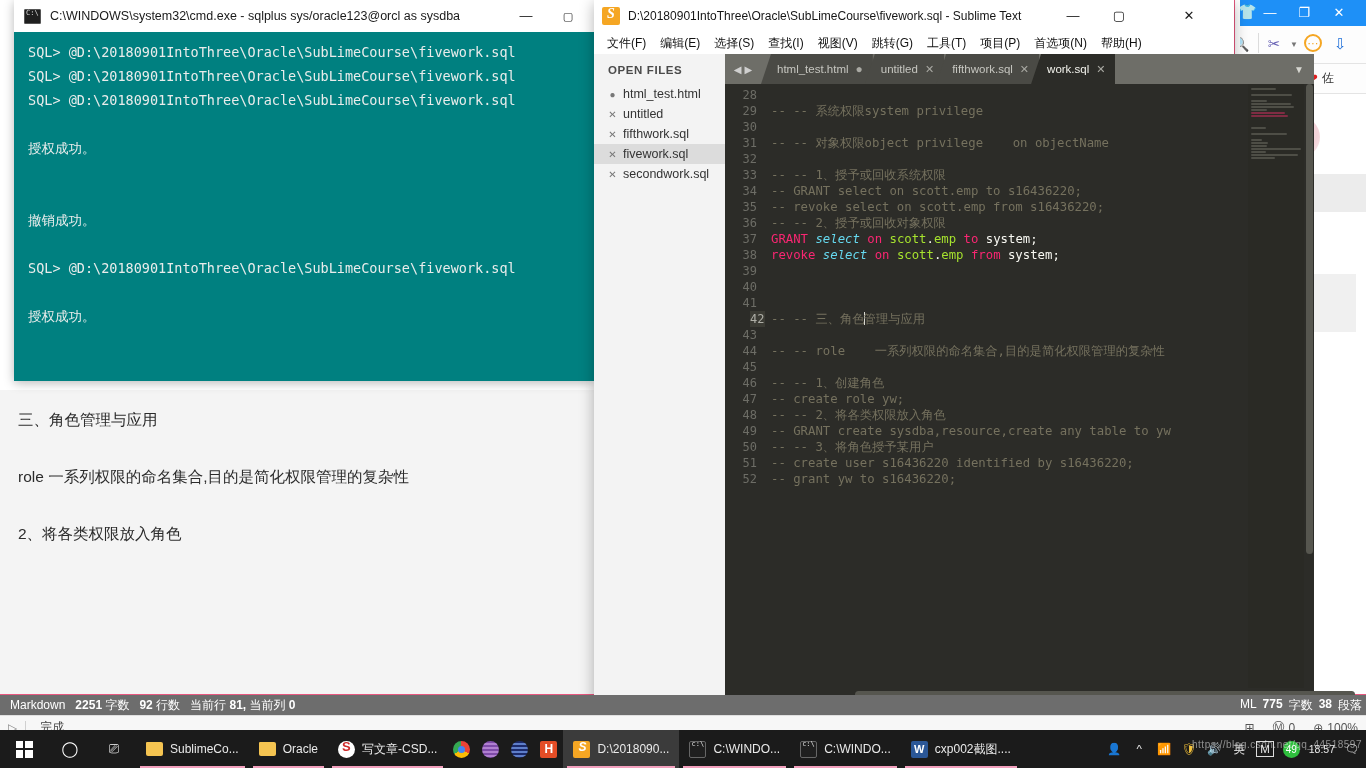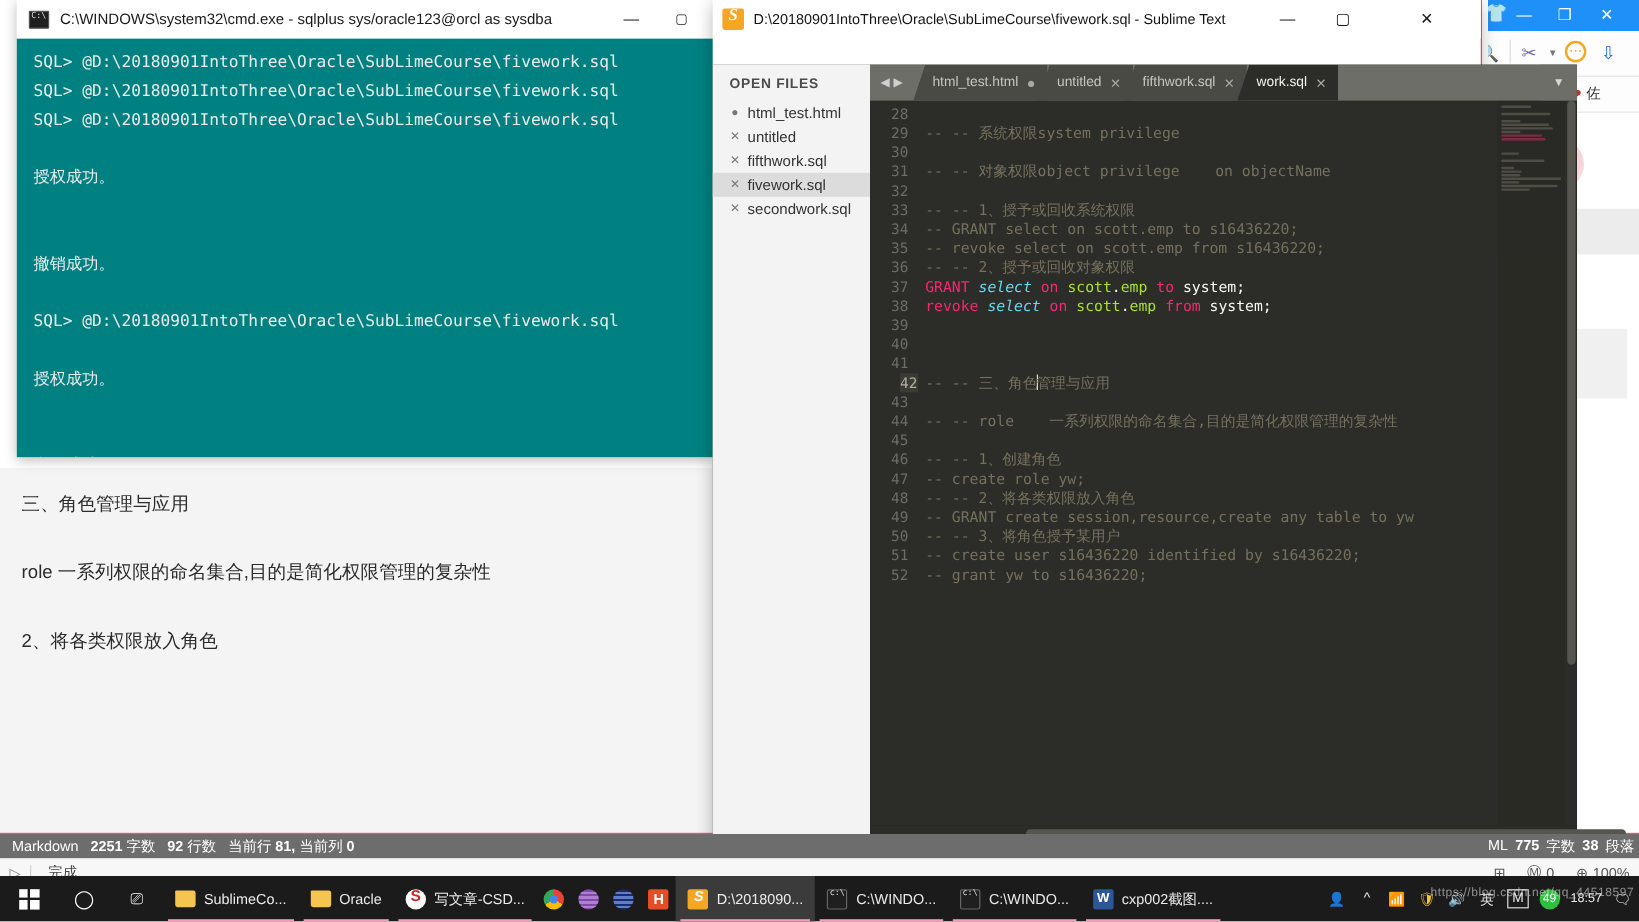--- a/index.html
+++ b/index.html
@@ -242,20 +242,32 @@
   </div>
 
   <div class="st-win">
     <div class="st-title">
       <div class="st-logo"></div>
       <div class="st-title-text">D:\20180901IntoThree\Oracle\SubLimeCourse\fivework.sql - Sublime Text</div>
       <div class="st-ctrl" style="right:138px;">—</div>
       <div class="st-ctrl" style="right:92px;">▢</div>
       <div class="st-ctrl" style="right:22px;">✕</div>
     </div>
+    <div class="st-menu">
+      <div>文件(F)</div>
+      <div>编辑(E)</div>
+      <div>选择(S)</div>
+      <div>查找(I)</div>
+      <div>视图(V)</div>
+      <div>跳转(G)</div>
+      <div>工具(T)</div>
+      <div>项目(P)</div>
+      <div>首选项(N)</div>
+      <div>帮助(H)</div>
+    </div>
 
     <div class="st-main">
 
       <div class="st-sidebar">
         <div class="st-sb-head">OPEN FILES</div>
         <div id="sidebar-items">
             <div class="st-sb-item">
               <span class="st-sb-mark">●</span>
               <span>html_test.html</span>
             </div>
@@ -348,21 +360,21 @@
               <div class="ln">&nbsp;</div>
               <div class="ln">&nbsp;</div>
               <div class="ln">&nbsp;</div>
               <div class="ln"><span class="cmt">-- -- 三、角色</span><span class="caret"></span><span class="cmt">管理与应用</span></div>
               <div class="ln">&nbsp;</div>
               <div class="ln"><span class="cmt">-- -- role    一系列权限的命名集合,目的是简化权限管理的复杂性</span></div>
               <div class="ln">&nbsp;</div>
               <div class="ln"><span class="cmt">-- -- 1、创建角色</span></div>
               <div class="ln"><span class="cmt">-- create role yw;</span></div>
               <div class="ln"><span class="cmt">-- -- 2、将各类权限放入角色</span></div>
-              <div class="ln"><span class="cmt">-- GRANT create session,resource,create any table to yw</span></div>
+              <div class="ln"><span class="cmt">-- GRANT create sysdba,resource,create any table to yw</span></div>
               <div class="ln"><span class="cmt">-- -- 3、将角色授予某用户</span></div>
               <div class="ln"><span class="cmt">-- create user s16436220 identified by s16436220;</span></div>
               <div class="ln"><span class="cmt">-- grant yw to s16436220;</span></div>
             </div>
           <div class="st-minimap" id="minimap">
               <div class="mm-line" style="width: 0px; background: transparent;"></div>
               <div class="mm-line" style="width: 24.7px;"></div>
               <div class="mm-line" style="width: 0px; background: transparent;"></div>
               <div class="mm-line" style="width: 40.85px;"></div>
               <div class="mm-line" style="width: 0px; background: transparent;"></div>

